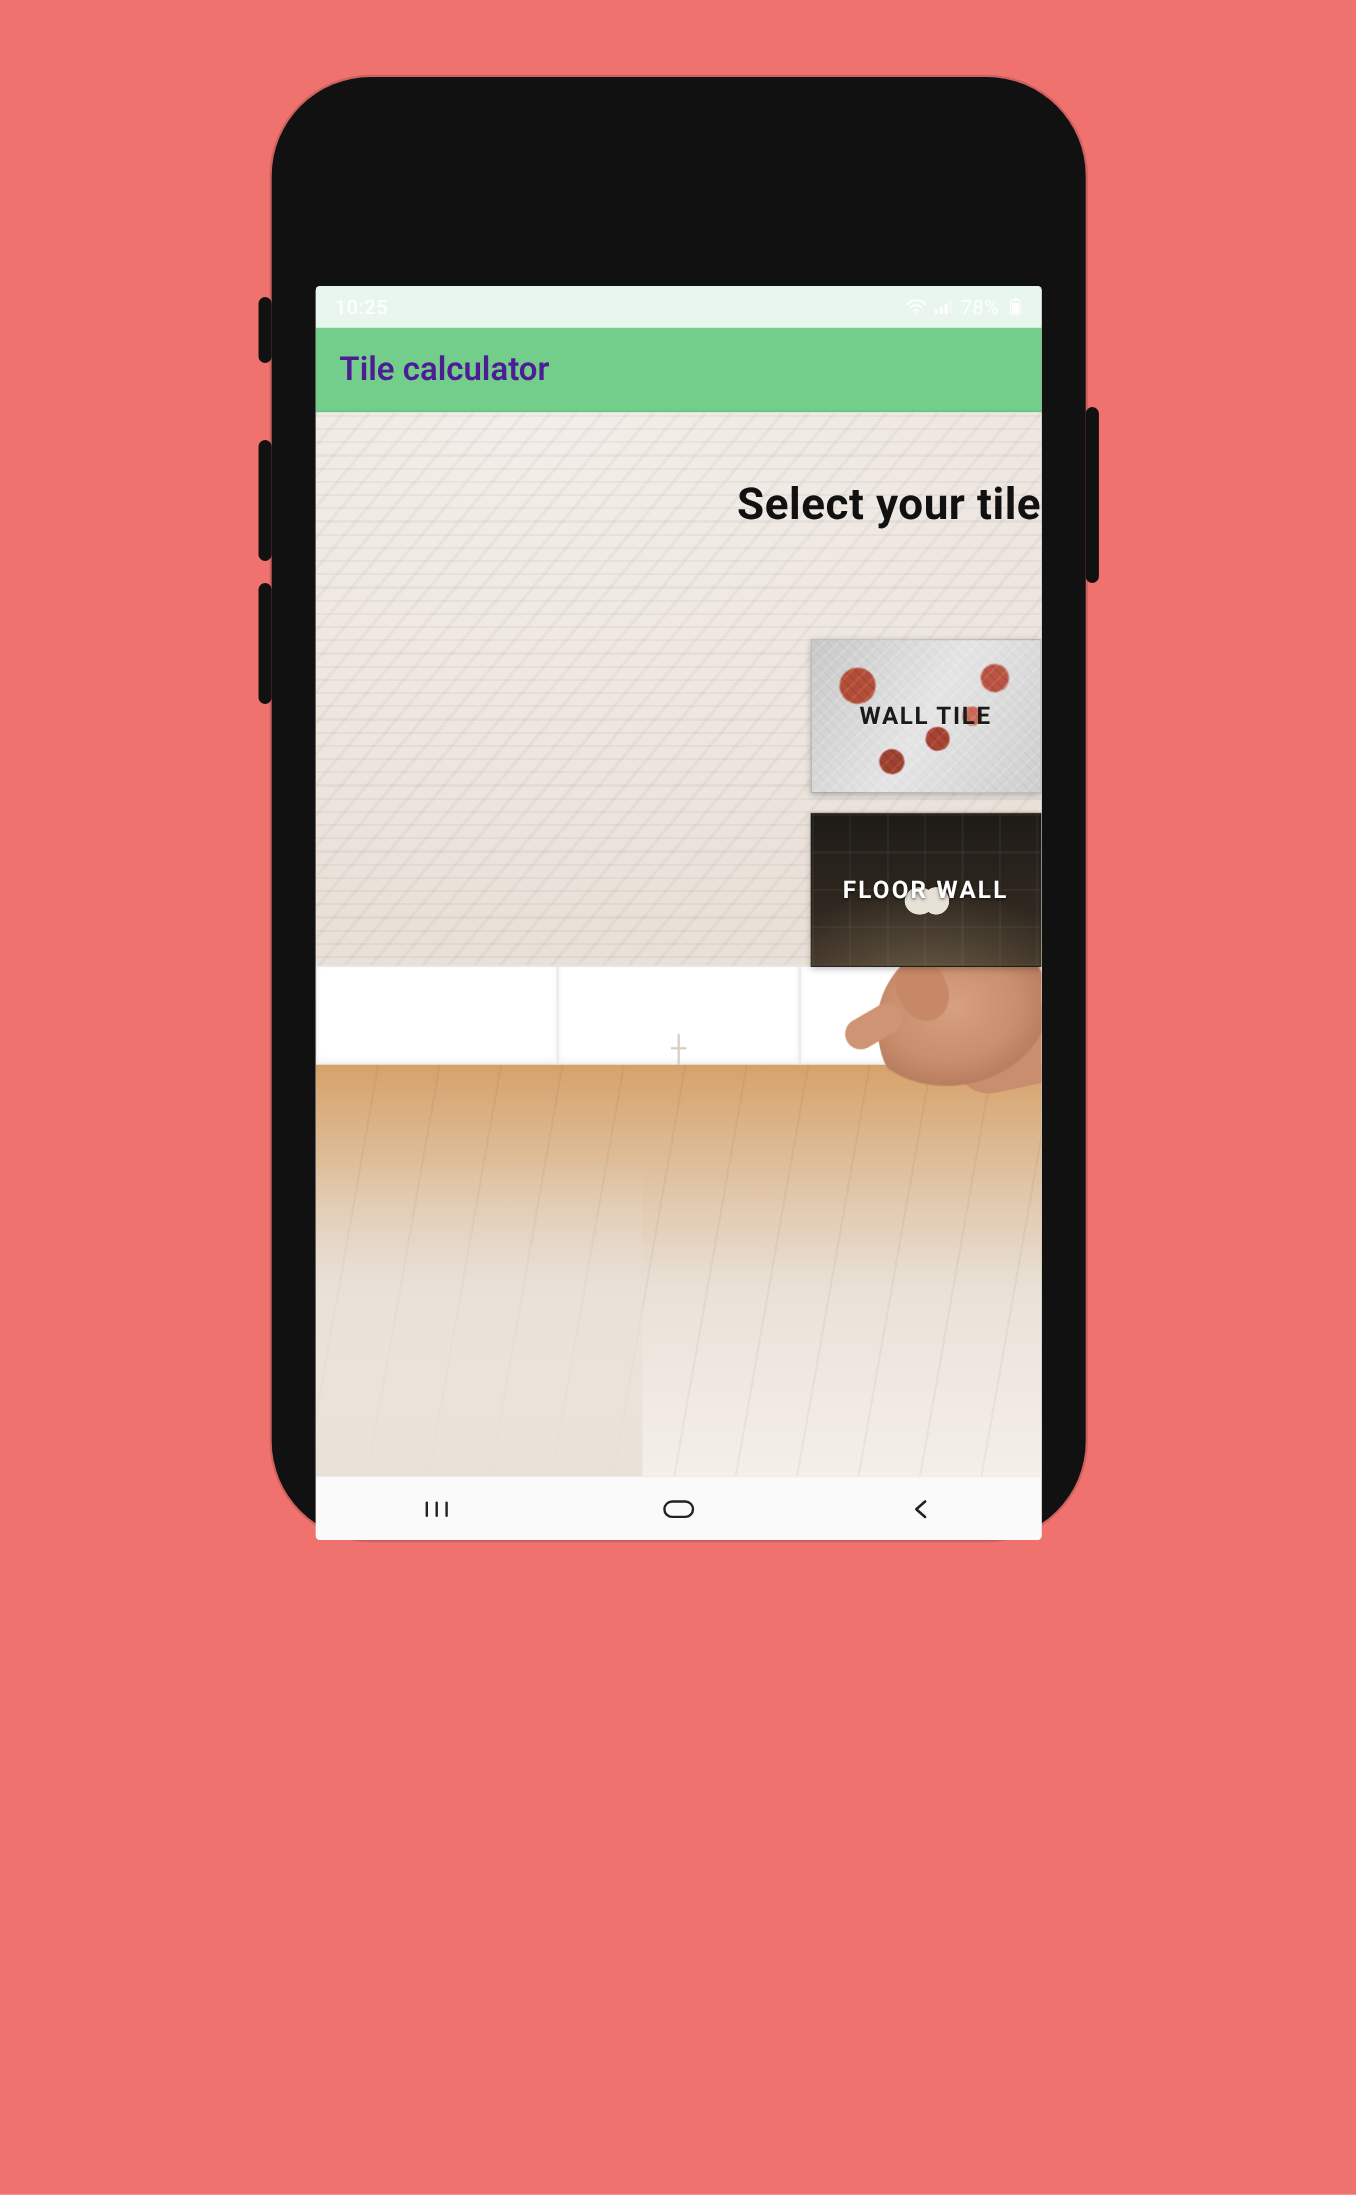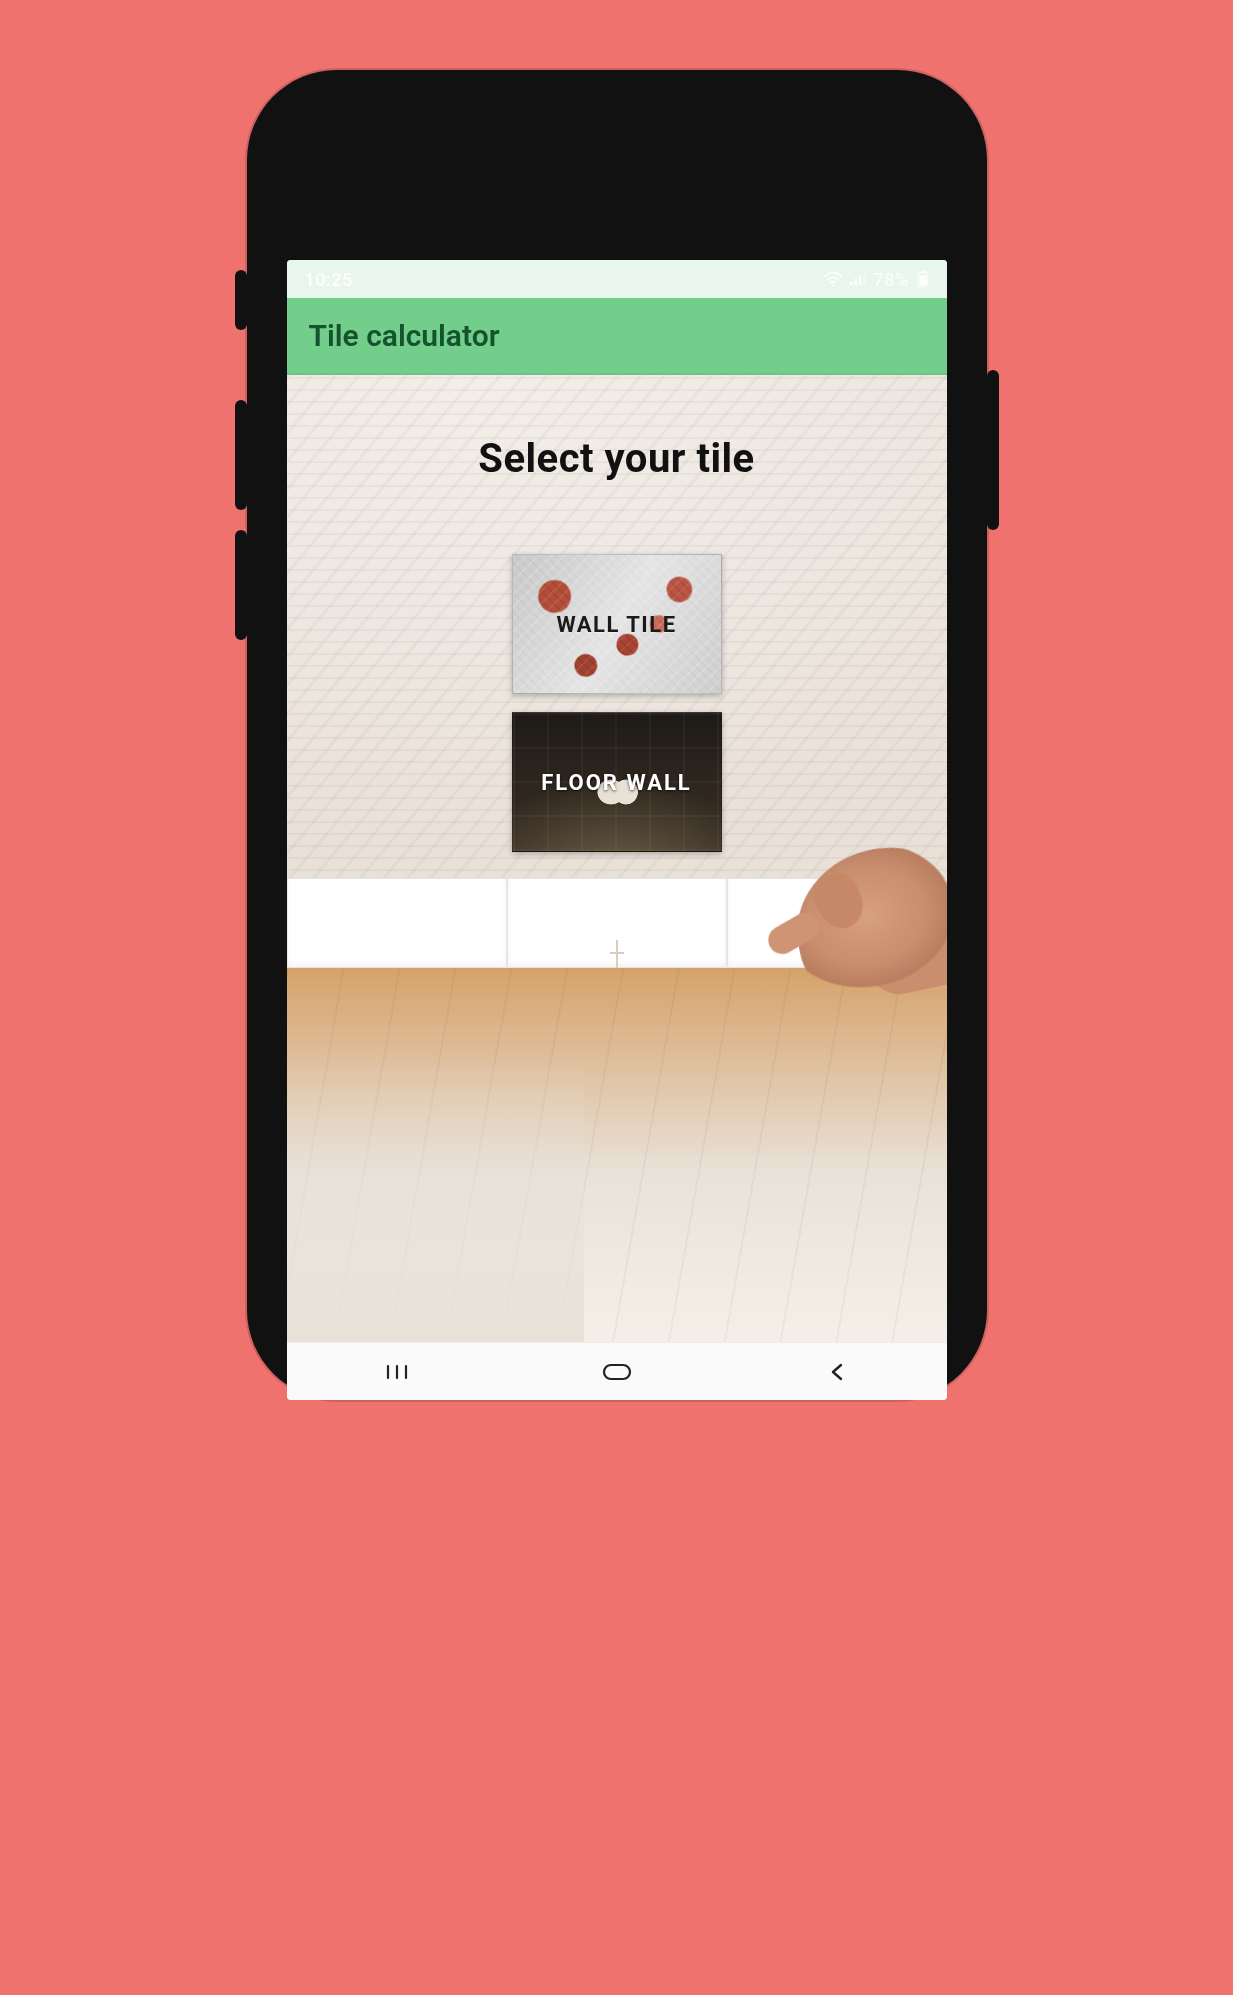--- a/index.html
+++ b/index.html
@@ -56,21 +56,21 @@
     font-size: 18px;
     letter-spacing: .5px;
   }
   .status-bar .time { color: rgba(255,255,255,.9); font-weight: 500; }
   .status-right { display: flex; align-items: center; gap: 8px; color: rgba(255,255,255,.9); }
   .status-right svg { display: block; }
 
   
   .app-header {
     background: #73ce8b;
-    color: #14532d;
+    color: #4c1d95;
     padding: 20px 22px;
     font-size: 30px;
     font-weight: 600;
     border-bottom: 2px solid rgba(0,0,0,.05);
   }
 
   
   .content {
     flex: 1;
     position: relative;
@@ -149,21 +149,22 @@
     position:absolute; left:0; bottom:0; width:45%; height:30%;
     background: linear-gradient(0deg, rgba(230,224,214,.9), transparent);
   }
 
   
   .fg {
     position: relative;
     padding-top: 60px;
     display: flex;
     flex-direction: column;
-    align-items: center;
+    align-items: flex-end;
+    gap: 27px;
   }
   .select-title {
     font-size: 40px;
     font-weight: 700;
     color: #111;
     letter-spacing: .5px;
   }
 
   .tile-options {
     margin-top: 72px;

